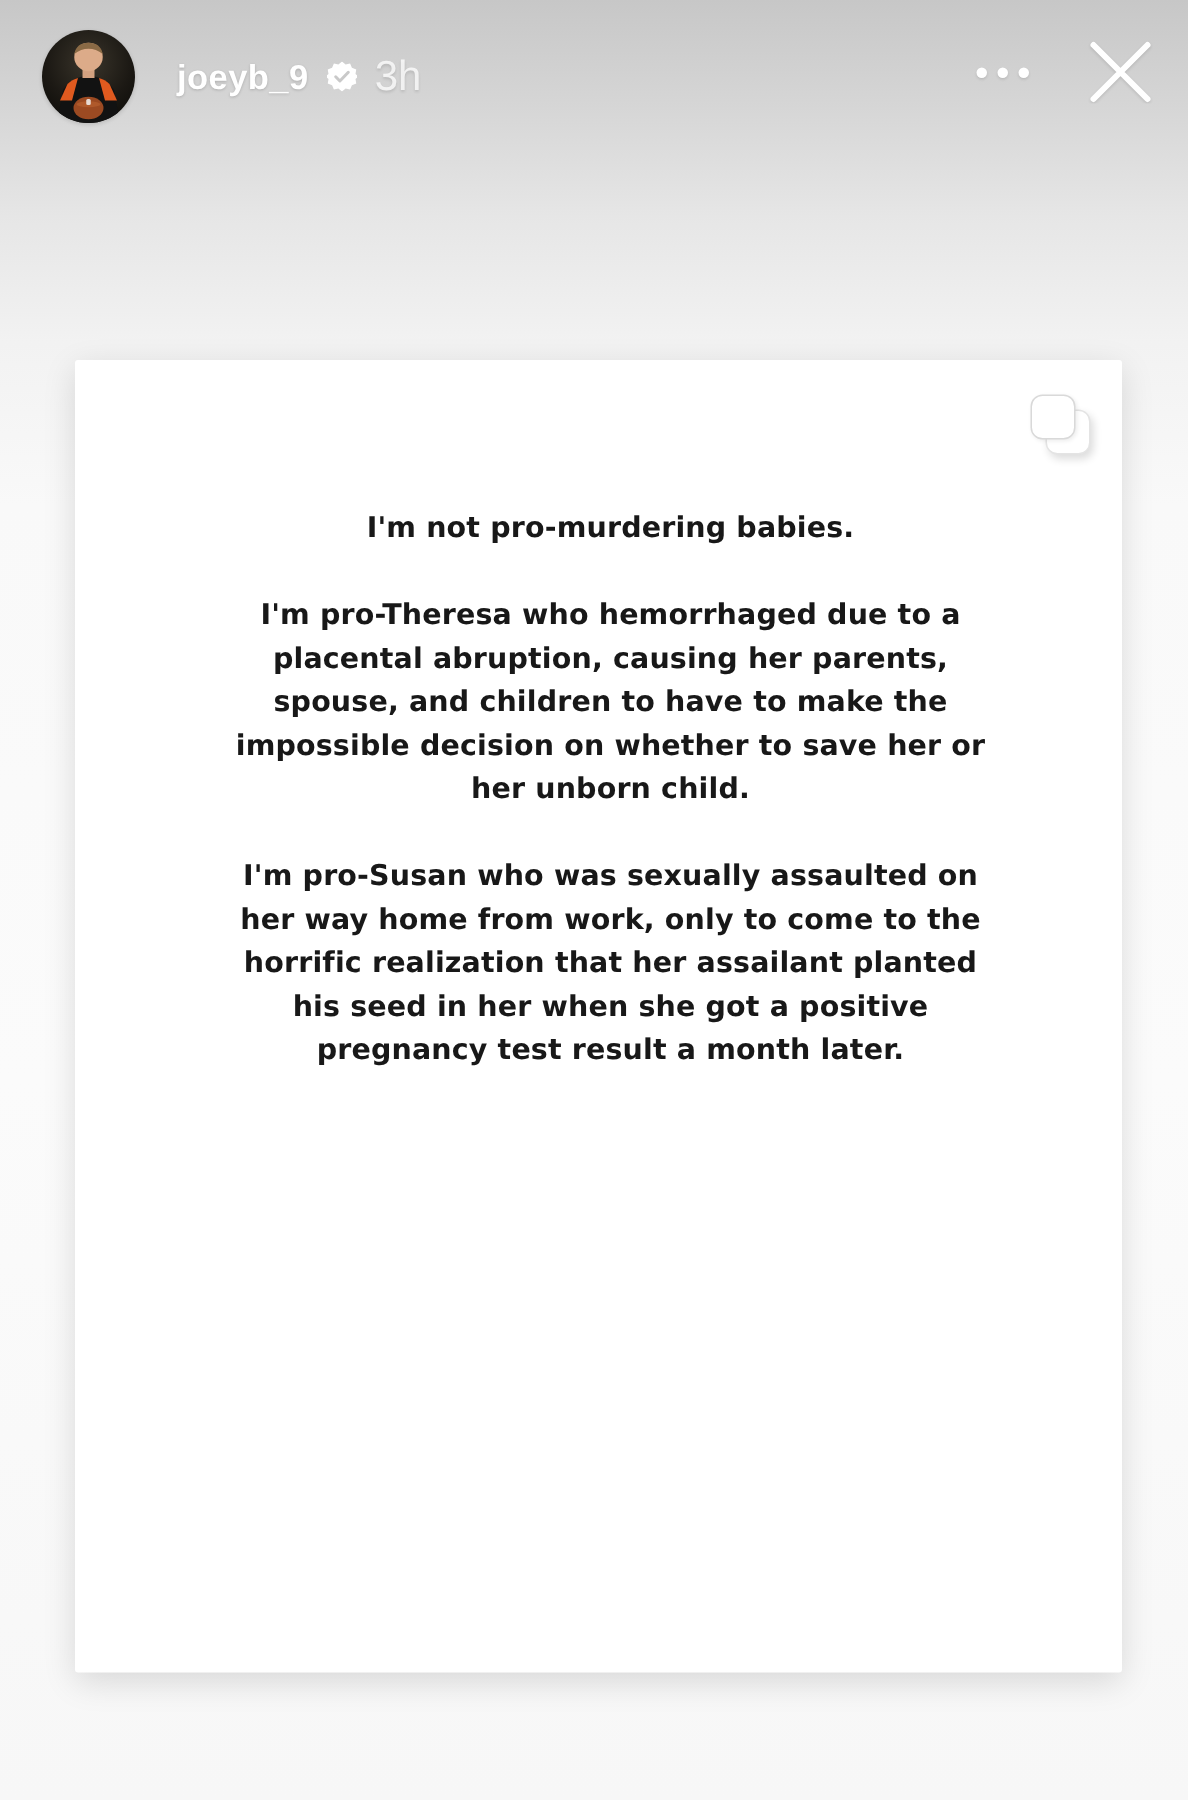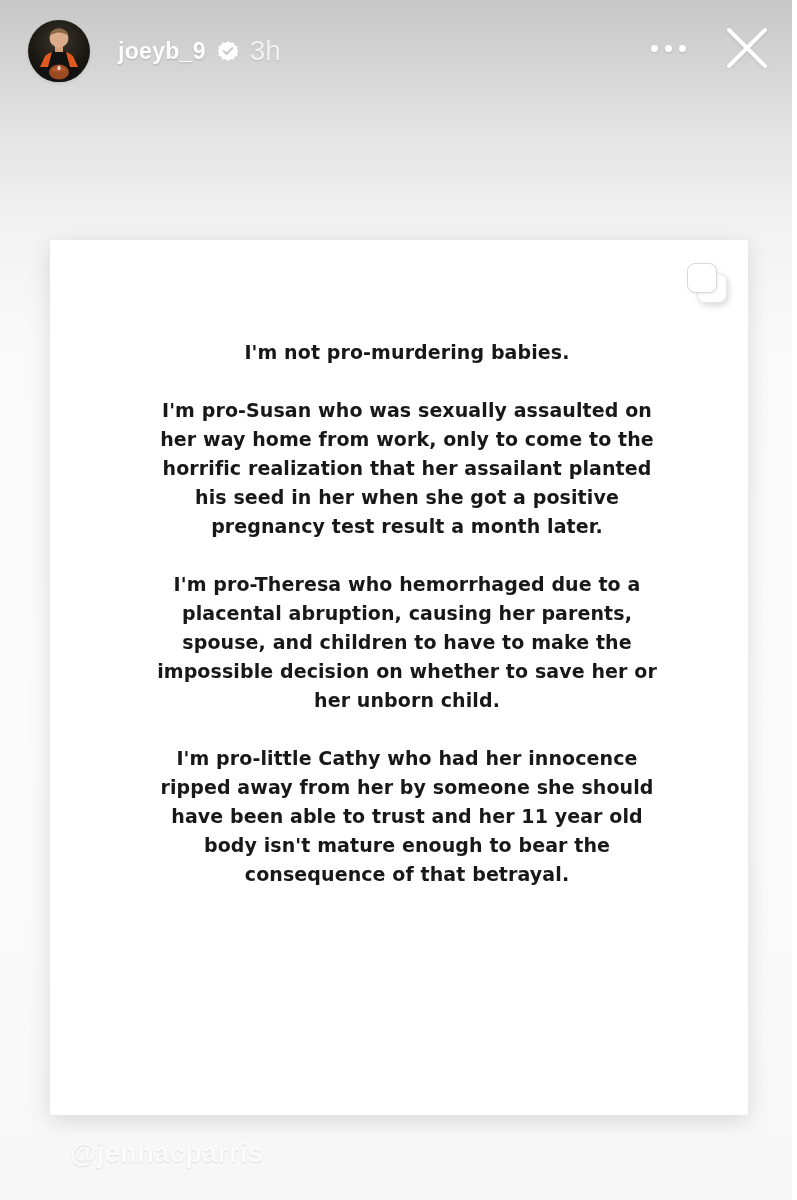--- a/index.html
+++ b/index.html
@@ -220,21 +220,19 @@
     </div>
   </div>
 
   <div class="post-card">
     <div class="carousel-icon">
       <span class="sq back"></span>
       <span class="sq front"></span>
     </div>
     <div class="post-text">
       <p>I'm not pro-murdering babies.</p>
+      <p>I'm pro-Theresa who hemorrhaged due to a placental abruption, causing her parents, spouse, and children to have to make the impossible decision on whether to save her or her unborn child.</p>
       <p>I'm pro-Susan who was sexually assaulted on her way home from work, only to come to the horrific realization that her assailant planted his seed in her when she got a positive pregnancy test result a month later.</p>
-      <p>I'm pro-Theresa who hemorrhaged due to a placental abruption, causing her parents, spouse, and children to have to make the impossible decision on whether to save her or her unborn child.</p>
-      <p>I'm pro-little Cathy who had her innocence ripped away from her by someone she should have been able to trust and her 11 year old body isn't mature enough to bear the consequence of that betrayal.</p>
     </div>
   </div>
 
-  <div class="mention">@jennacparris</div>
 
 </div>
 
 </body></html>

